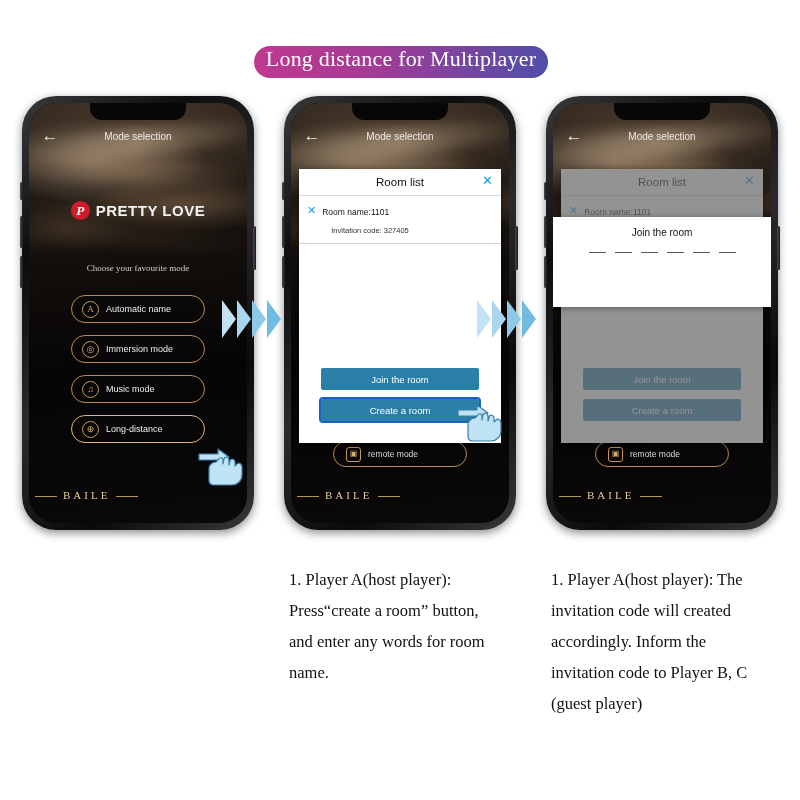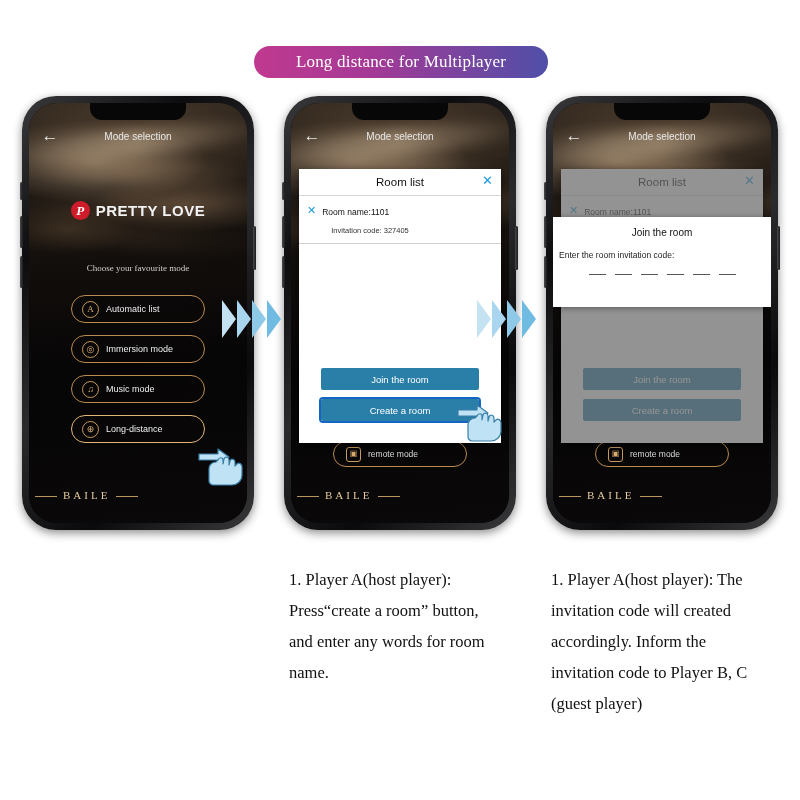--- a/index.html
+++ b/index.html
@@ -18,23 +18,23 @@
   
   .title-banner {
     position: absolute;
     left: 254px;
     top: 46px;
     width: 294px;
     height: 32px;
     border-radius: 16px;
     background: linear-gradient(90deg, #c0398f 0%, #a43a96 40%, #4f4fa8 100%);
     color: #ffffff;
-    font-size: 17px;
-    display: flex;
-    align-items: center;
+    font-size: 22px;
+    display: flex;
+    align-items: flex-start;
     justify-content: center;
     letter-spacing: .2px;
   }
 
   
   .phone {
     position: absolute;
     top: 96px;
     width: 232px;
     height: 434px;
@@ -465,21 +465,21 @@
     <div class="brand">
       <span class="brand-mark">P</span>
       <span class="brand-text">PRETTY LOVE</span>
     </div>
 
     <div class="choose-text">Choose your favourite mode</div>
 
     <div class="mode-list">
       <div class="mode-btn">
         <span class="ic">A</span>
-        <span class="lbl">Automatic list</span>
+        <span class="lbl">Automatic name</span>
       </div>
       <div class="mode-btn">
         <span class="ic">◎</span>
         <span class="lbl">Immersion mode</span>
       </div>
       <div class="mode-btn">
         <span class="ic">♫</span>
         <span class="lbl">Music mode</span>
       </div>
       <div class="mode-btn highlight">
@@ -583,21 +583,20 @@
       <div class="rd-actions">
         <div class="blue-btn">Join the room</div>
         <div class="blue-btn">Create a room</div>
       </div>
     </div>
 
     <div class="gray-veil"></div>
 
     <div class="join-panel">
       <div class="join-title">Join the room</div>
-      <div class="join-sub">Enter the room invitation code:</div>
       <div class="code-slots">
         <i></i>
           <i></i>
           <i></i>
           <i></i>
           <i></i>
           <i></i>
       </div>
     </div>
 

